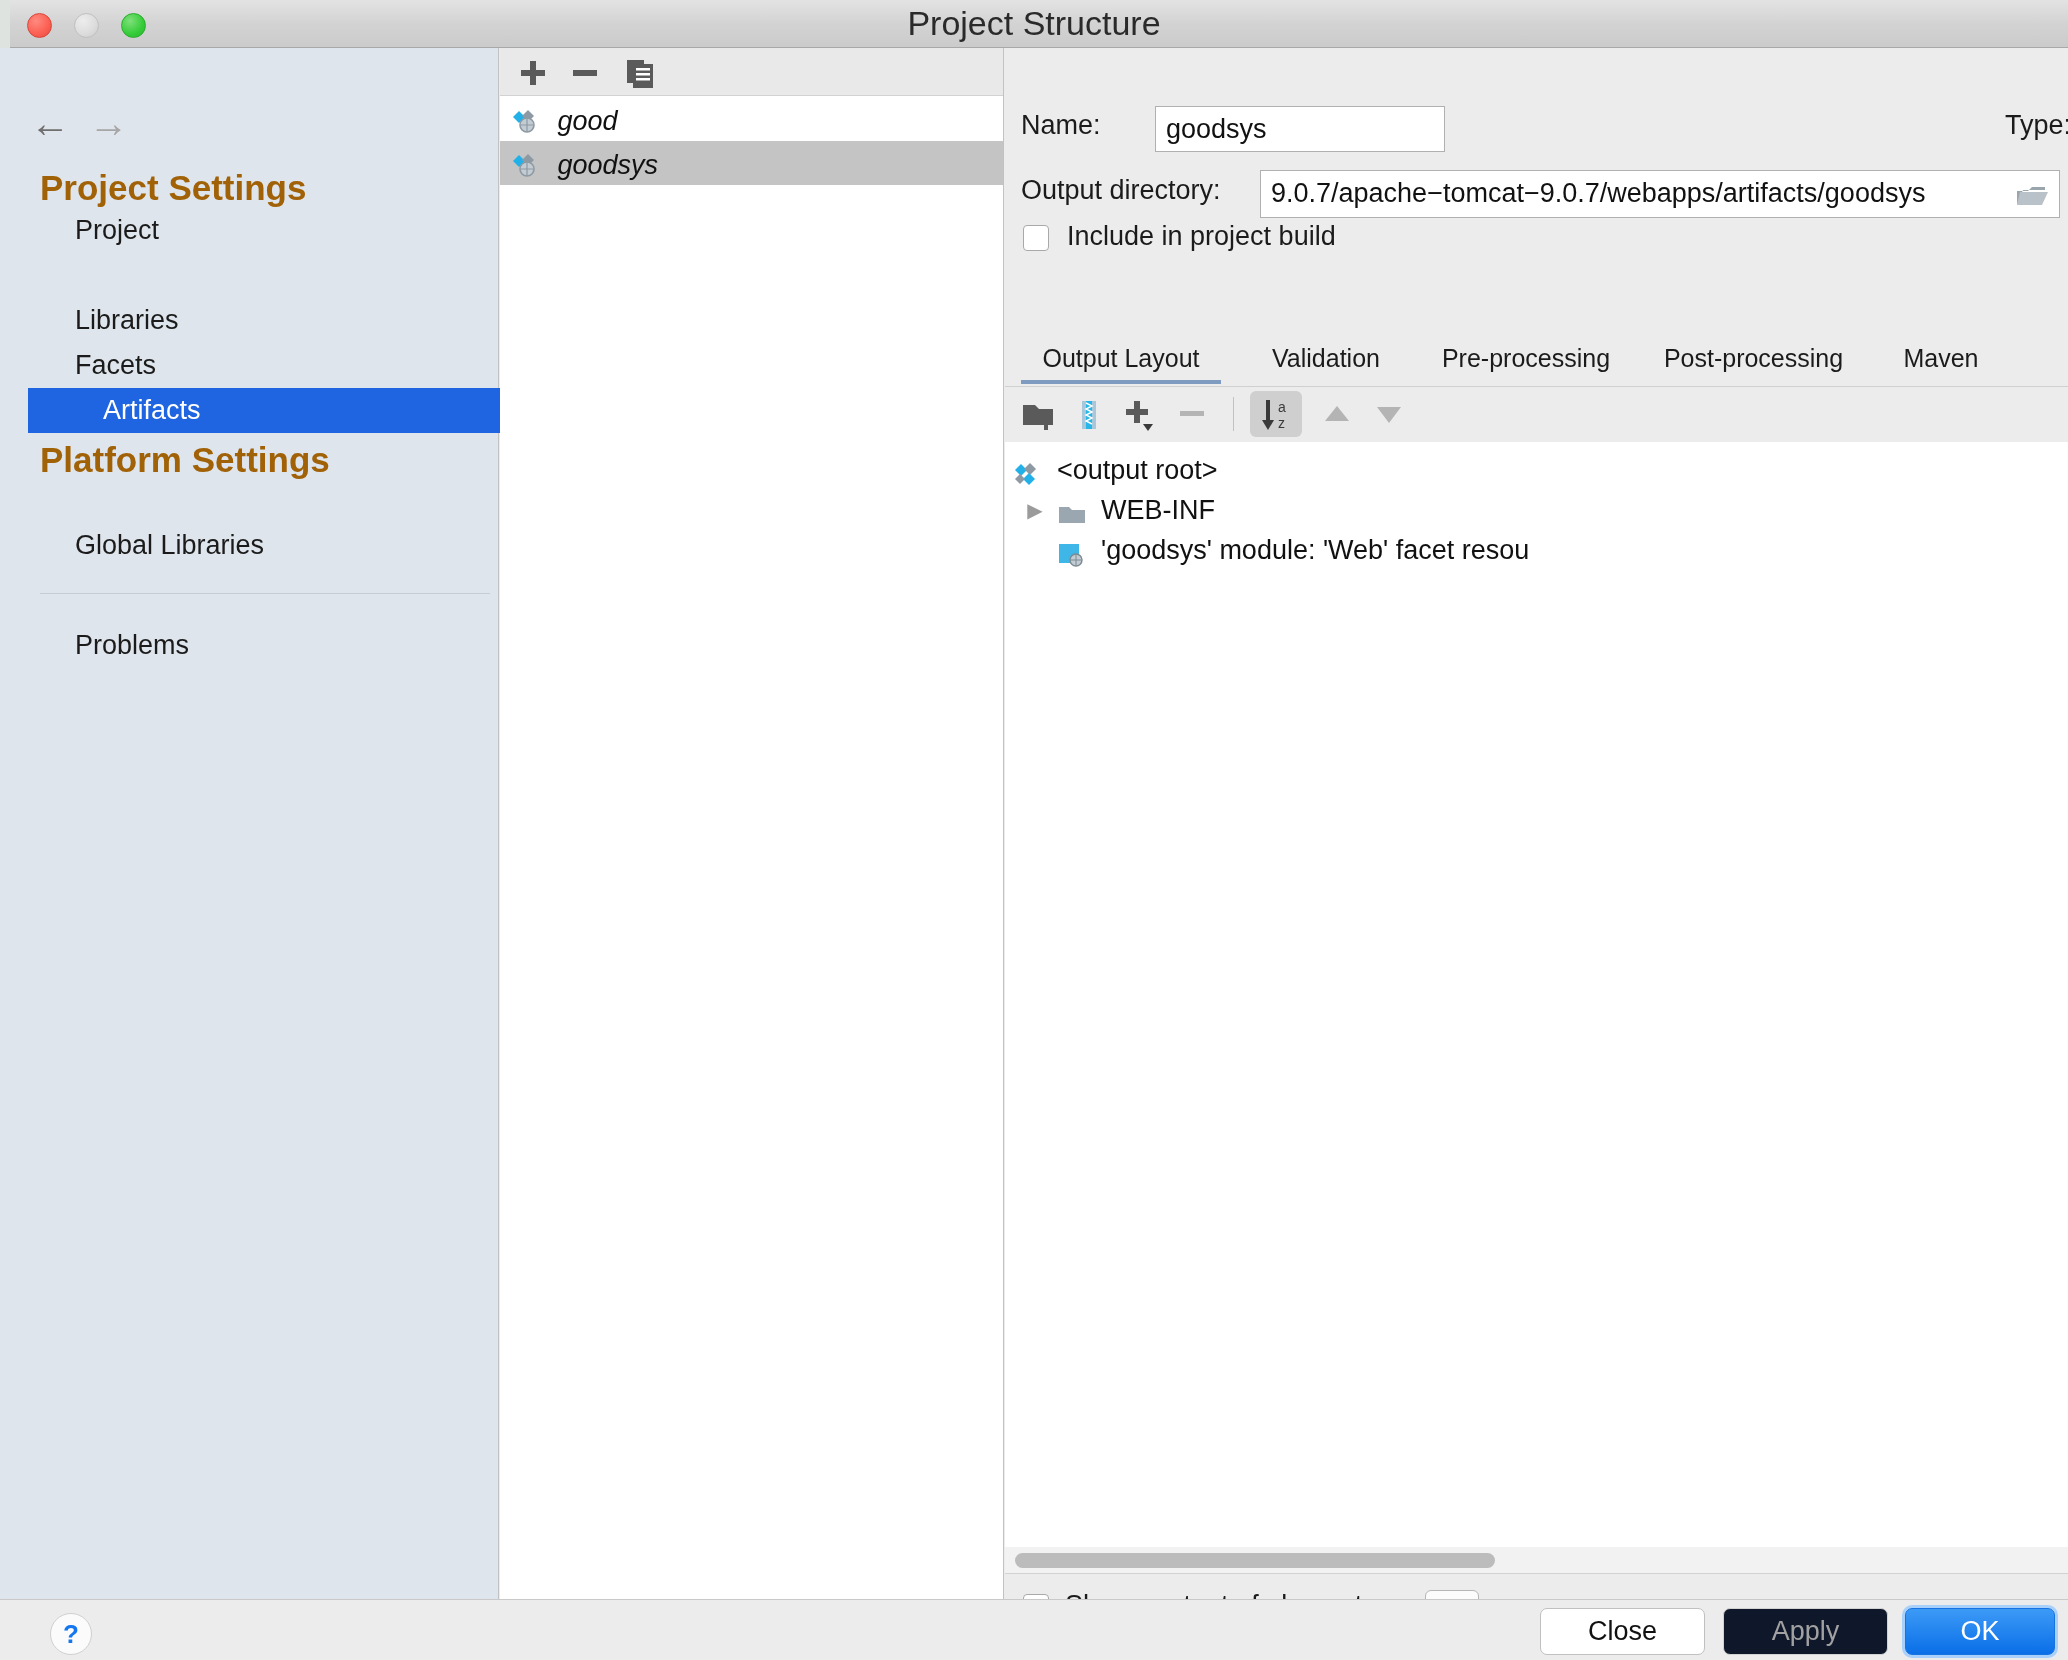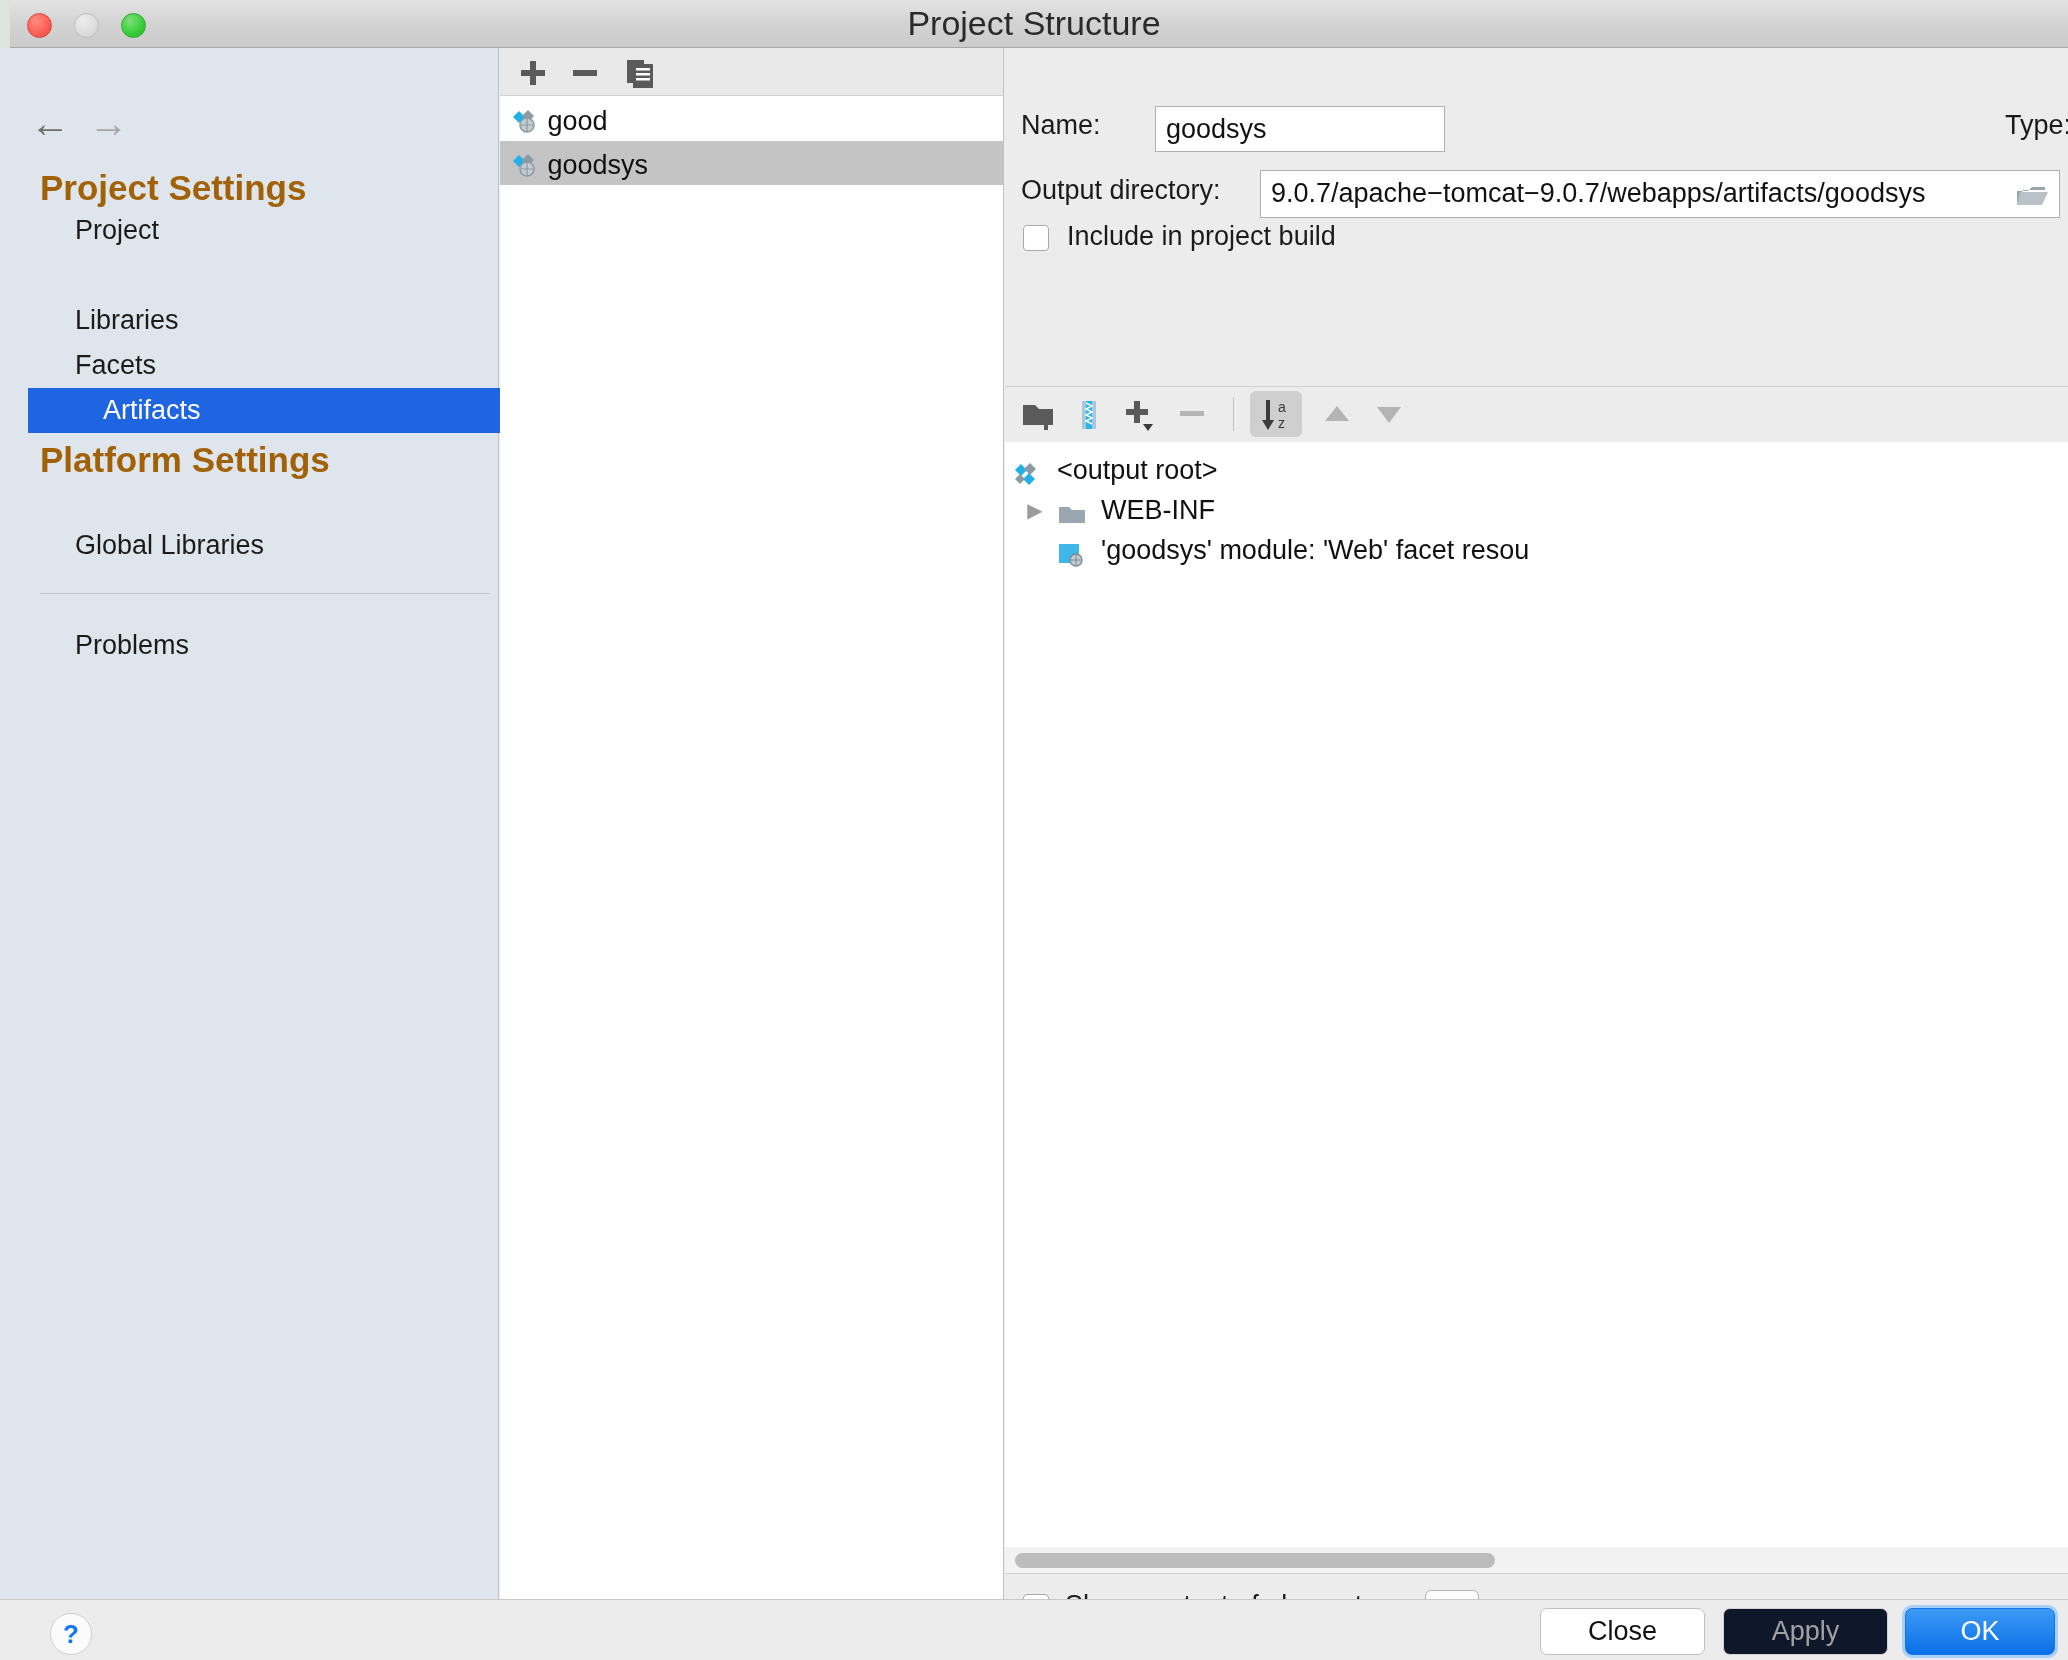--- a/index.html
+++ b/index.html
@@ -71,21 +71,21 @@
   .tb-plus { left: 12px; }
   .tb-minus { left: 64px; }
   .tb-copy { left: 120px; }
   .mid-list { position: absolute; left: 0; top: 49px; width: 503px; }
   .mid-row {
     position: relative; height: 44px; line-height: 44px;
     font-size: 27px; color: #111; padding-left: 12px; box-sizing: border-box;
     white-space: nowrap;
   }
   .mid-row.selected { background: #c4c4c4; }
-  .mid-row .rowlabel { vertical-align: middle; }
+  .mid-row .rowlabel { margin-left: 10px; vertical-align: middle; font-style: italic; }
 
   
   .rightpanel {
     position: absolute; left: 1005px; top: 48px; width: 1063px; height: 1551px;
     background: #ececec;
   }
   .field-label { position: absolute; font-size: 27px; color: #1b1b1b; }
   .textfield {
     position: absolute; background: #ffffff;
     border: 1px solid #b0b0b0; box-sizing: border-box;
@@ -261,20 +261,27 @@
         <svg width="34" height="28" viewBox="0 0 34 28">
           <path d="M2 9 h11 l4 -4 h13 v3 H8 L2 23 z" fill="#9aa6ad"></path>
           <path d="M5 10 h28 l-6 13 H2 z" fill="#b9c2c8"></path>
         </svg>
       </span>
     </div>
 
     <div class="checkbox-box" style="left:18px; top:177px;"></div>
     <div class="checkbox-label" style="left:62px; top:173px;">Include in project build</div>
 
+    <div class="tabs">
+      <div class="tab active" style="left:0px; width:200px;"><span>Output Layout</span></div>
+      <div class="tab" style="left:225px; width:160px;"><span>Validation</span></div>
+      <div class="tab" style="left:395px; width:220px;"><span>Pre-processing</span></div>
+      <div class="tab" style="left:620px; width:225px;"><span>Post-processing</span></div>
+      <div class="tab" style="left:855px; width:130px;"><span>Maven</span></div>
+    </div>
     <div class="tabs-rule"></div>
 
     <div class="layout-toolbar">
       <div class="lt-btn" style="left:12px;">
         <svg width="44" height="44" viewBox="0 0 44 44">
           <path d="M6 13 h12 l4 4 h14 v16 H6 z" fill="#5a5a5a"></path>
           <rect x="27" y="24" width="4" height="14" fill="#5a5a5a"></rect>
             <rect x="22" y="29" width="14" height="4" fill="#5a5a5a"></rect>
           <rect x="24" y="26" width="0" height="0" fill="#ececec"></rect>
         </svg>

